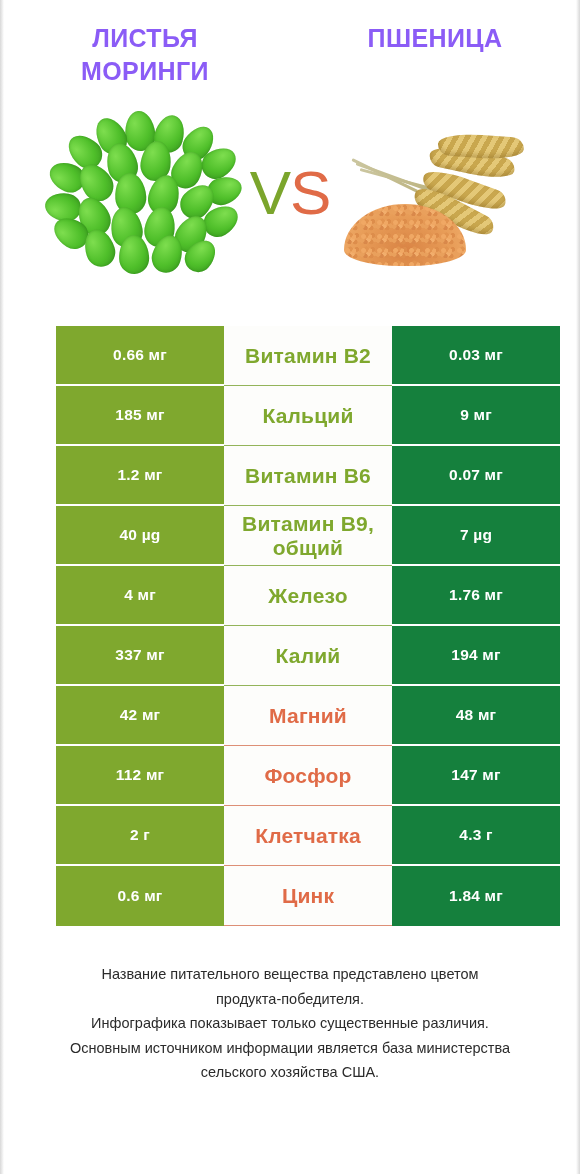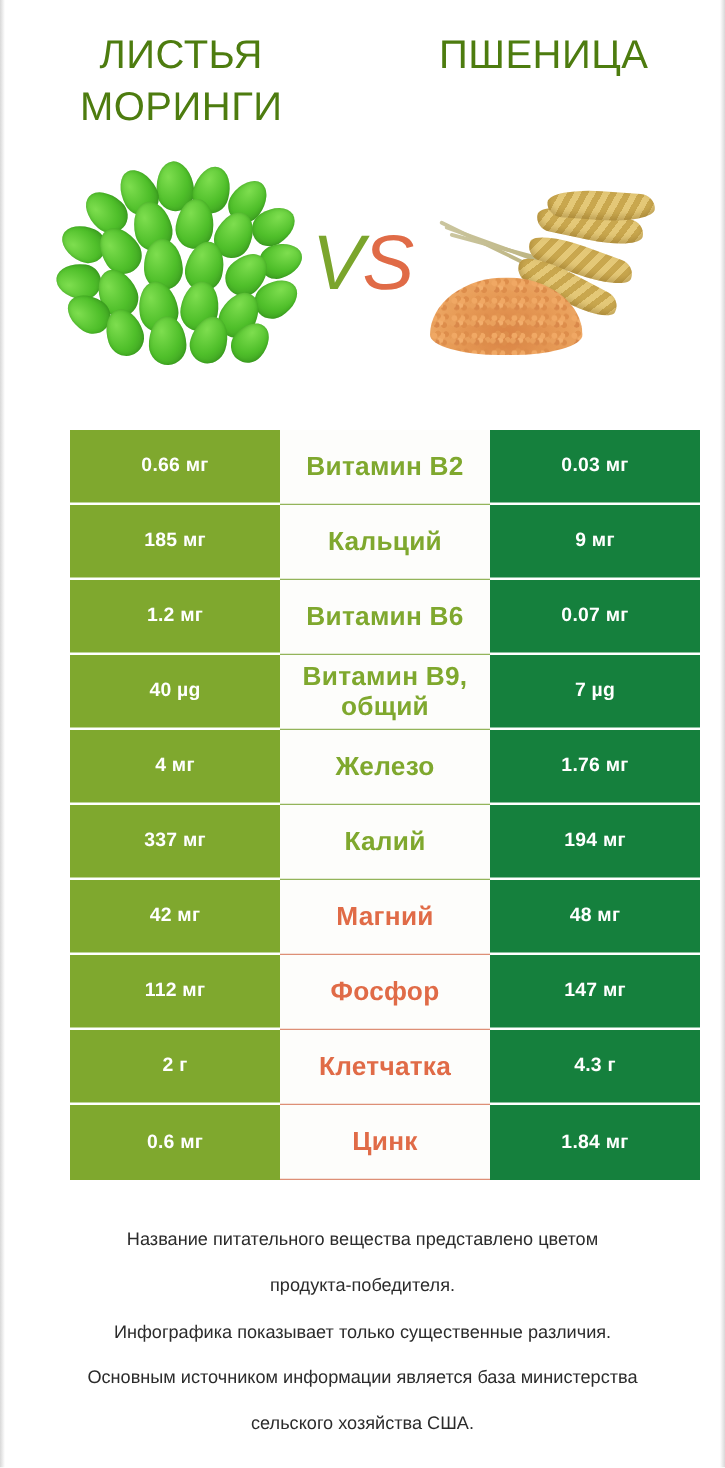--- a/index.html
+++ b/index.html
@@ -33,25 +33,25 @@
     display: flex;
     width: 100%;
     padding-top: 22px;
     box-sizing: border-box;
   }
   .header-col {
     flex: 1 1 0;
     text-align: center;
   }
   .product-title {
-    font-size: 32px;
-    font-weight: 400;
+    font-size: 25px;
+    font-weight: 700;
     letter-spacing: 0.4px;
     line-height: 1.32;
-    color: #4d7c0f;
+    color: #8b5cf6;
     text-transform: uppercase;
     margin: 0 auto;
     max-width: 200px;
   }
 
   
   .visual-row {
     position: relative;
     height: 210px;
     display: flex;
@@ -69,21 +69,20 @@
     position: absolute;
     left: 50%;
     top: 50%;
     transform: translate(-50%, -50%);
     font-size: 62px;
     font-weight: 400;
     letter-spacing: -1px;
     line-height: 1;
     z-index: 5;
     white-space: nowrap;
-    font-style: italic;
   }
   .vs-v { color: #7BA52C; }
   .vs-s { color: #E06B47; }
 
   
   .moringa {
     position: relative;
     width: 200px;
     height: 165px;
   }
@@ -188,21 +187,21 @@
   
   .footnote {
     margin: 38px auto 0 auto;
     width: 520px;
     text-align: center;
     font-size: 14.5px;
     line-height: 1.42;
     color: #2b2b2b;
     font-weight: 400;
   }
-  .footnote p { margin: 16px; }
+  .footnote p { margin: 4px; }
 </style>
 </head>
 <body>
 
 <div class="page-edge-left"></div>
 <div class="page-edge-right"></div>
 
 <div class="header">
   <div class="header-col">
     <div class="product-title">

